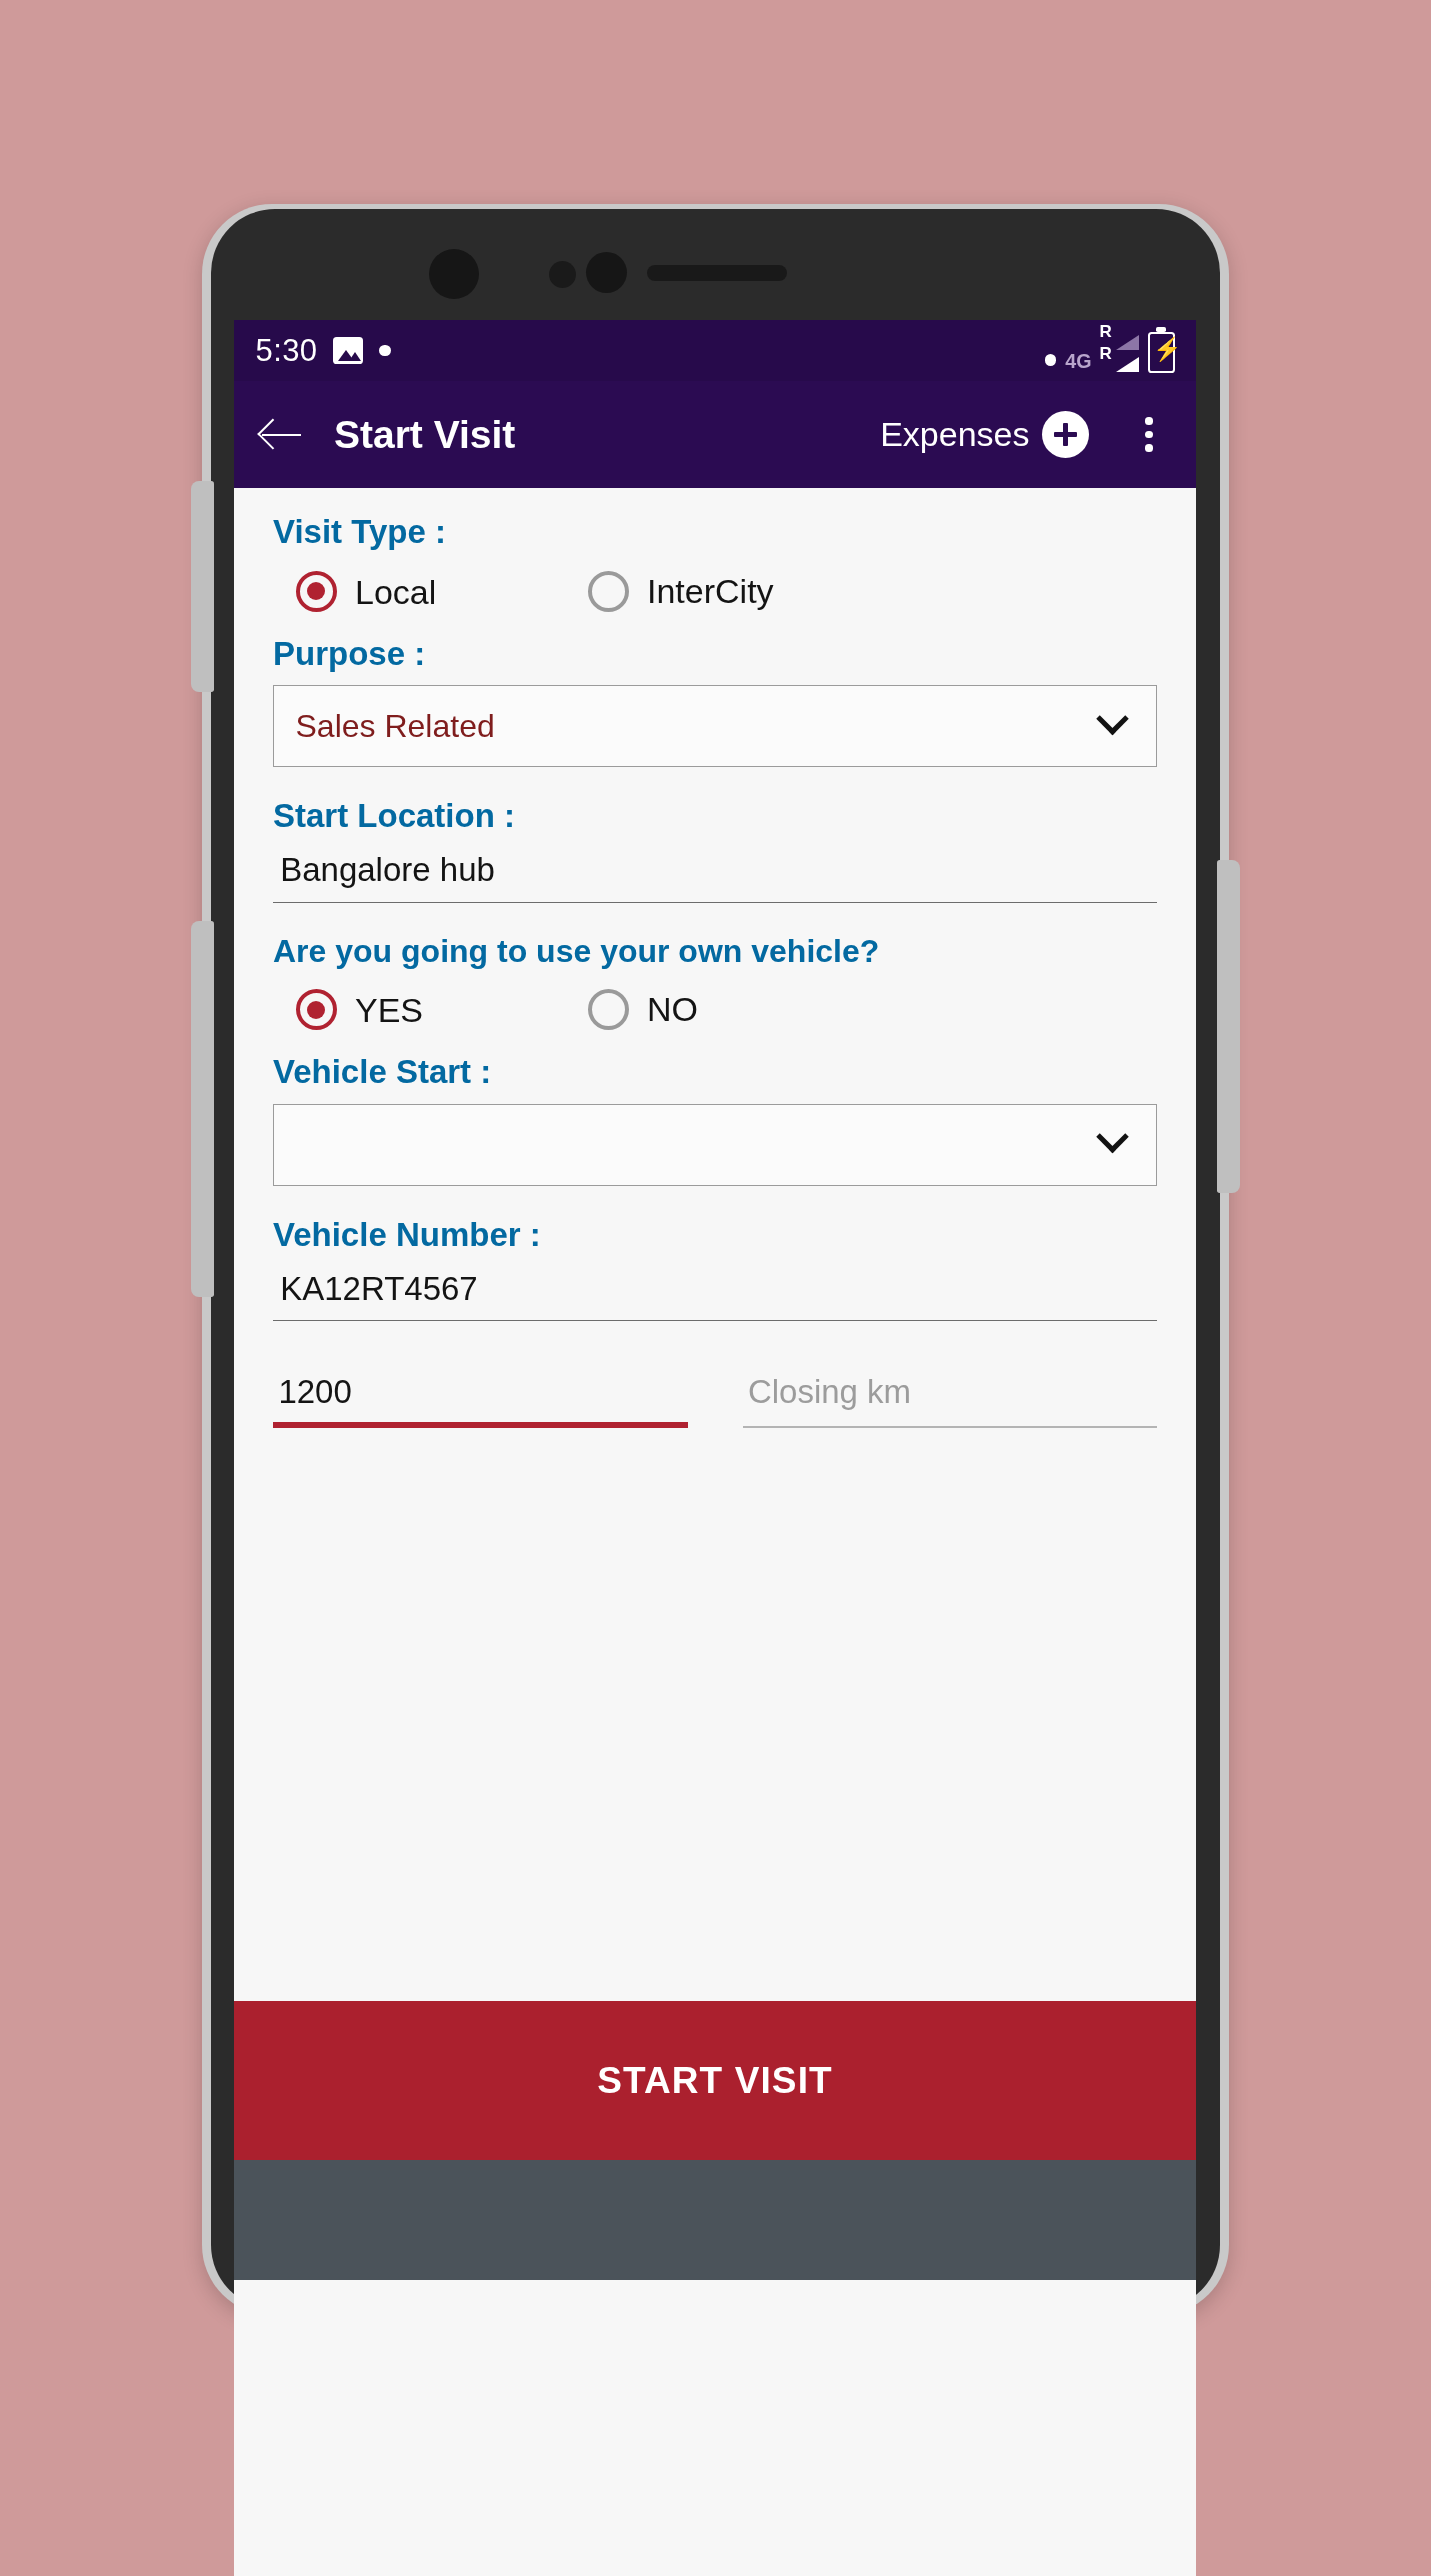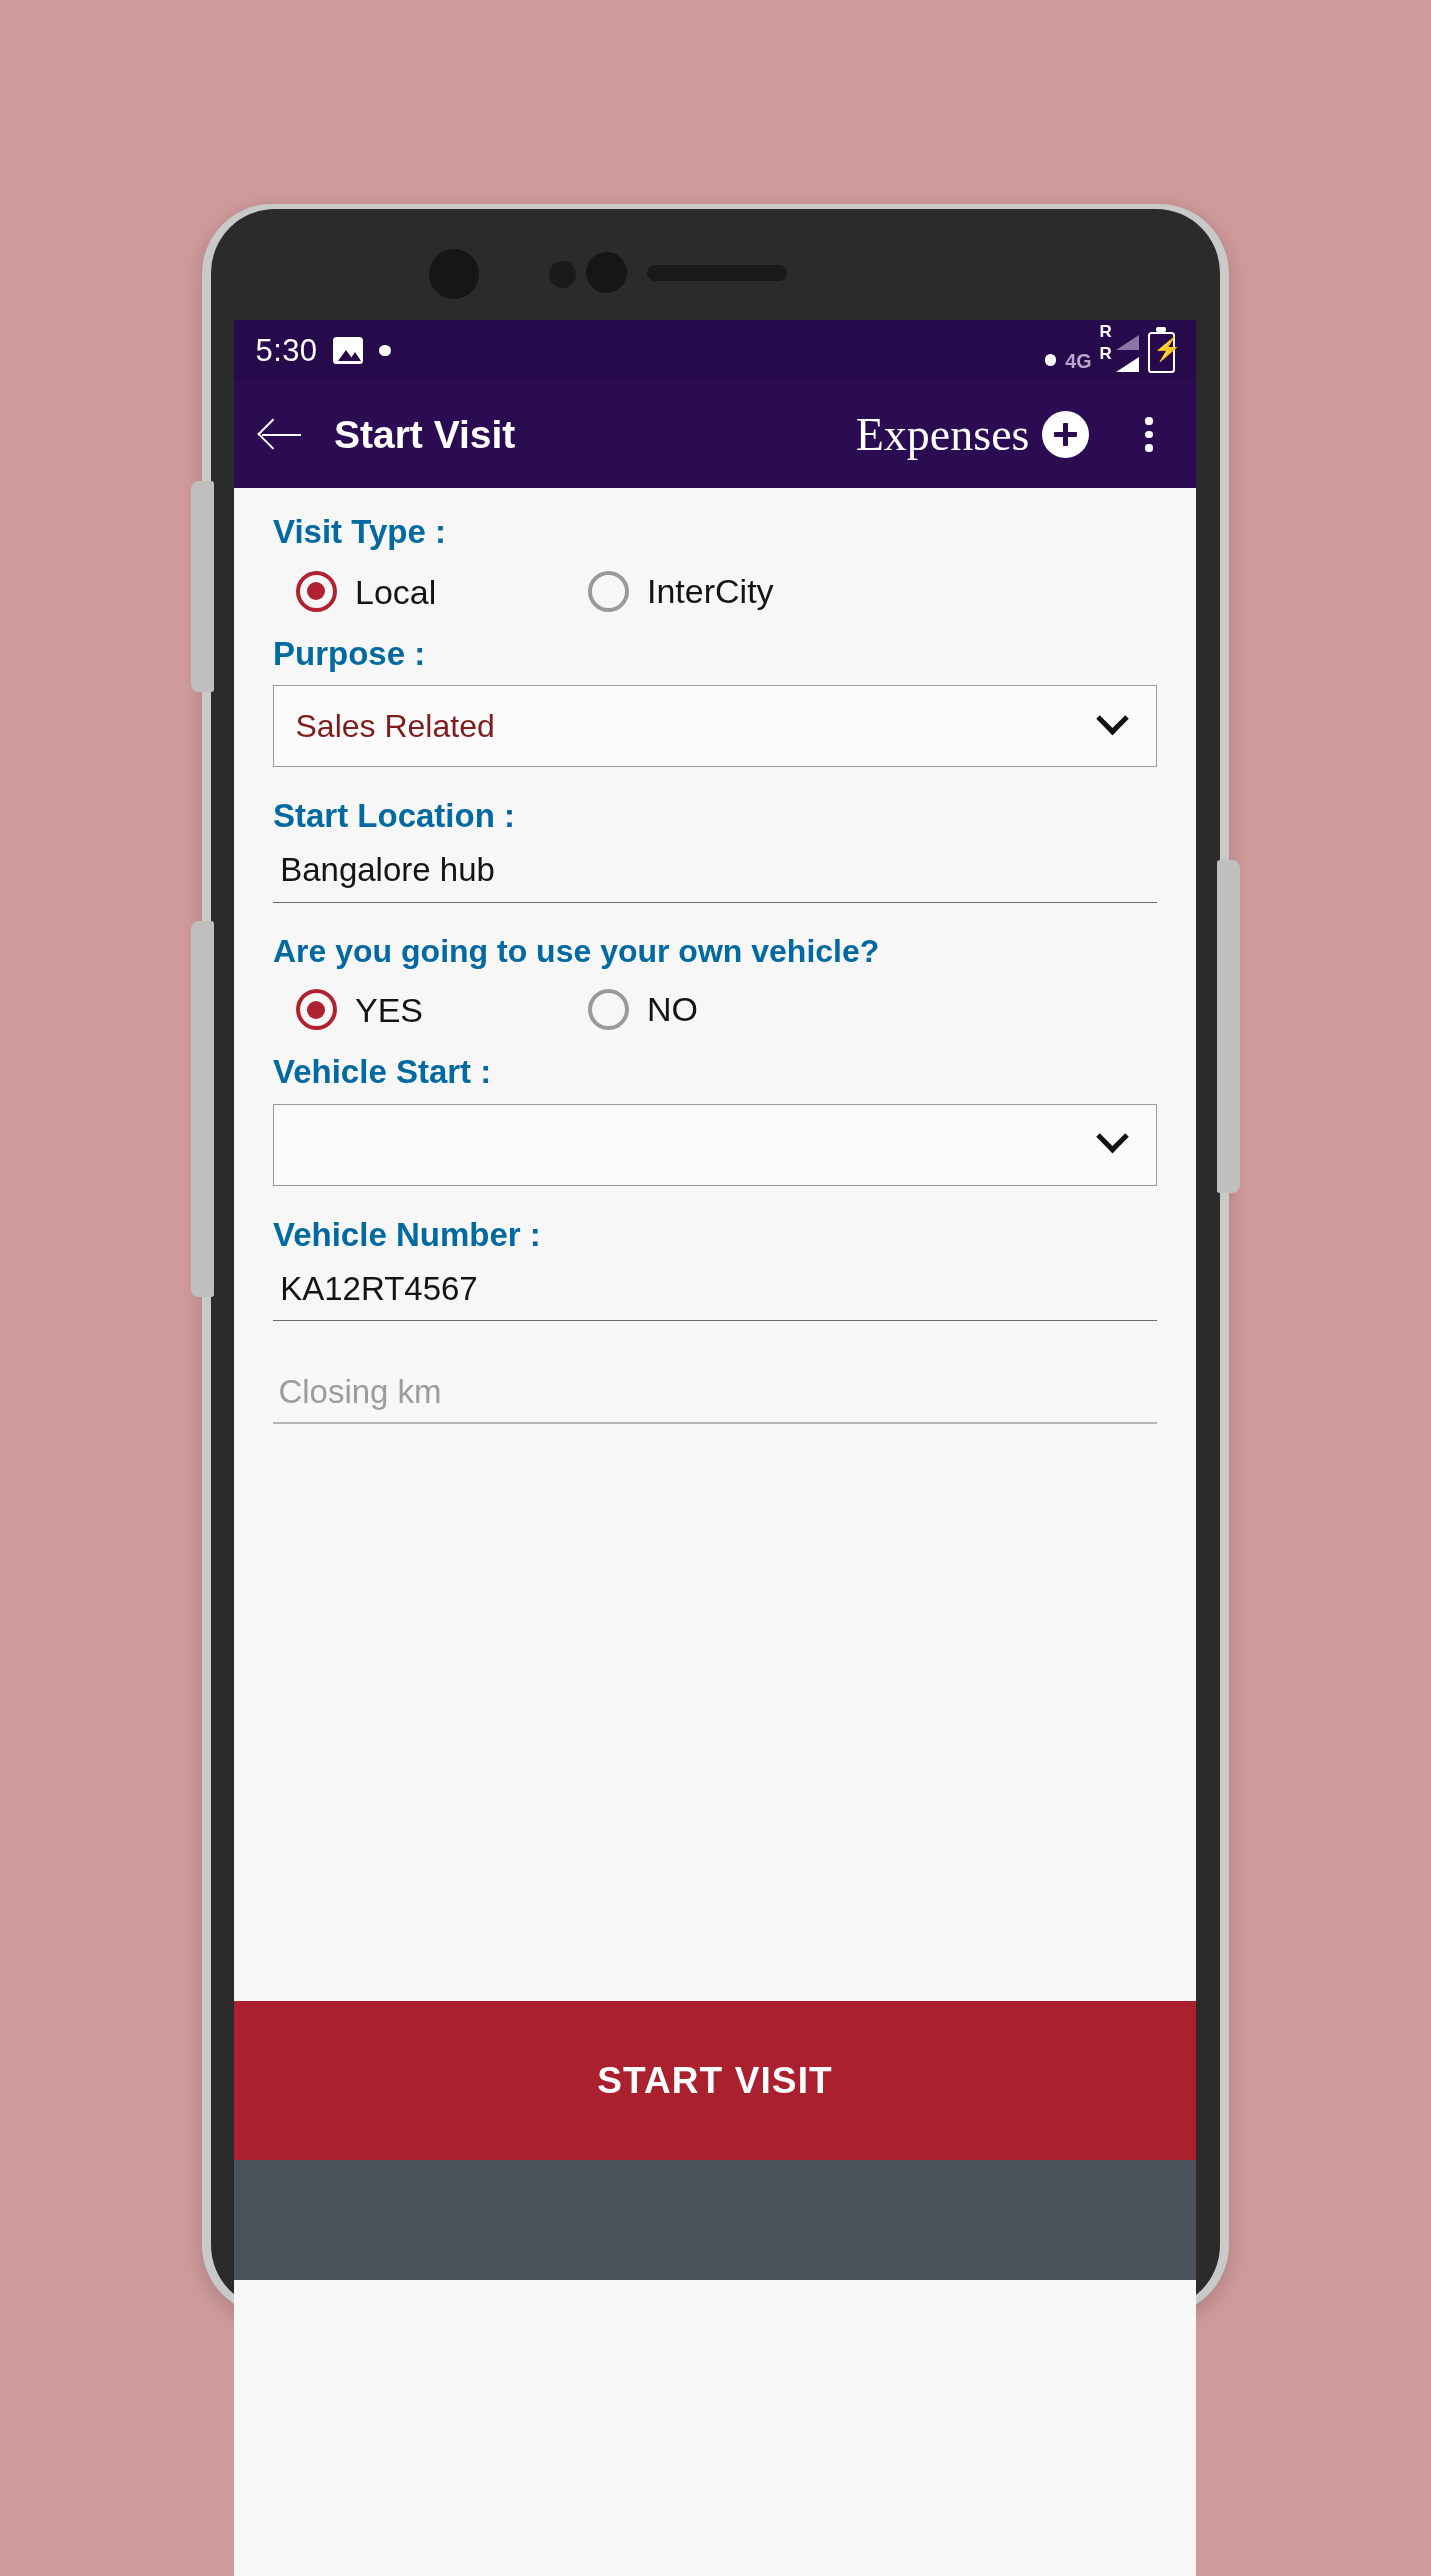--- a/index.html
+++ b/index.html
@@ -124,21 +124,21 @@
   }
   .back-arrow::after {
     content: ""; position: absolute; left: 5.4px; top: 13.4px;
     width: 19.7px; height: 19.7px;
     border-left: 2.7px solid #fff; border-bottom: 2.7px solid #fff;
     transform: rotate(45deg);
   }
   .appbar-title { font-size: 39px; font-weight: 700; margin-left: 27px; white-space: nowrap; }
   .appbar-spacer { flex: 1; }
   .expenses-group { display: flex; align-items: center; gap: 12.5px; }
-  .expenses-label { font-size: 46px; font-weight: 400; font-family: Liberation Serif, serif; }
+  .expenses-label { font-size: 34px; font-weight: 400; }
   .plus-circle {
     width: 47px; height: 47px; border-radius: 50%;
     background: #ffffff; position: relative; flex: none;
   }
   .plus-circle::before, .plus-circle::after {
     content: ""; position: absolute; background: #2b0b52; border-radius: 0.9px;
   }
   .plus-circle::before { left: 11.6px; top: 20.6px; width: 23px; height: 5.4px; }
   .plus-circle::after  { left: 20.6px; top: 11.6px; width: 5.4px; height: 23px; }
   .kebab { width: 48px; display: flex; flex-direction: column; align-items: center; gap: 6.3px; margin-left: 36px; cursor: pointer; }
@@ -361,20 +361,23 @@
       </div>
 
       <div class="section">
         <div class="label">Vehicle Number :</div>
         <div class="underline-field">
           <span class="val">KA12RT4567</span>
         </div>
       </div>
 
       <div class="km-row">
+        <div class="km-field focused">
+          <span class="val">1200</span>
+        </div>
         <div class="km-field blurred">
           <span class="ph">Closing km</span>
         </div>
       </div>
 
     </div>
 
     <div class="start-btn">
       <div class="start-btn-label">START VISIT</div>
     </div>

